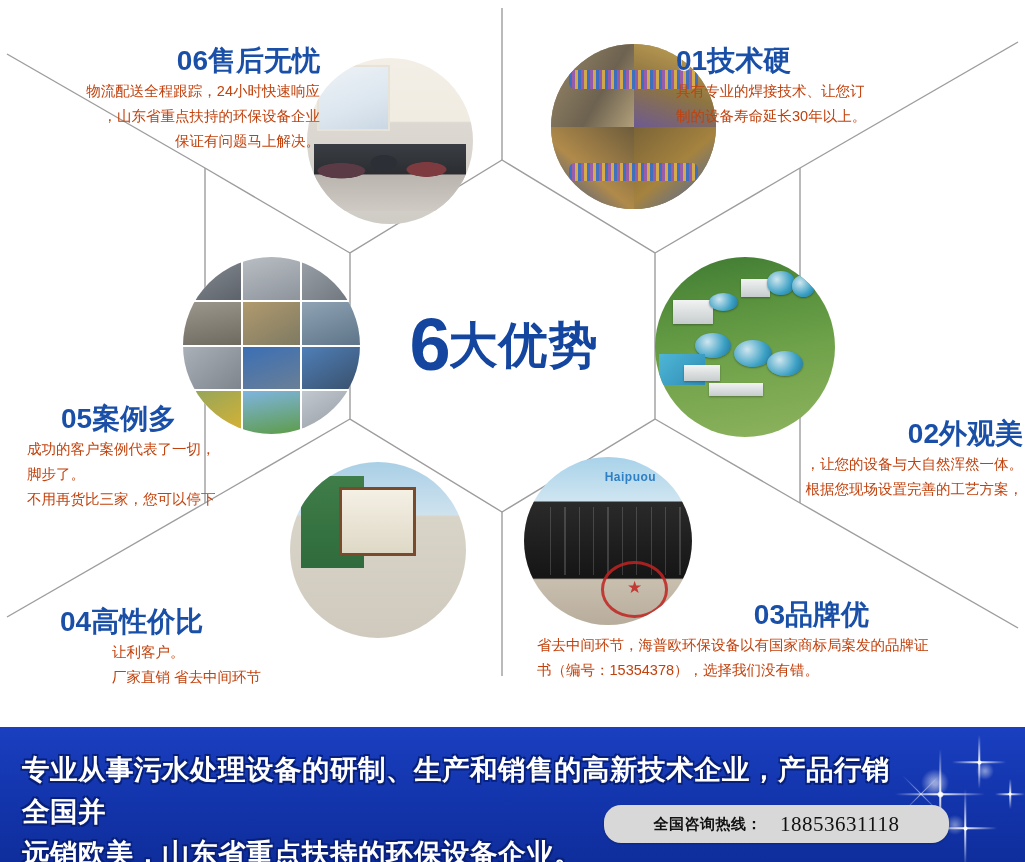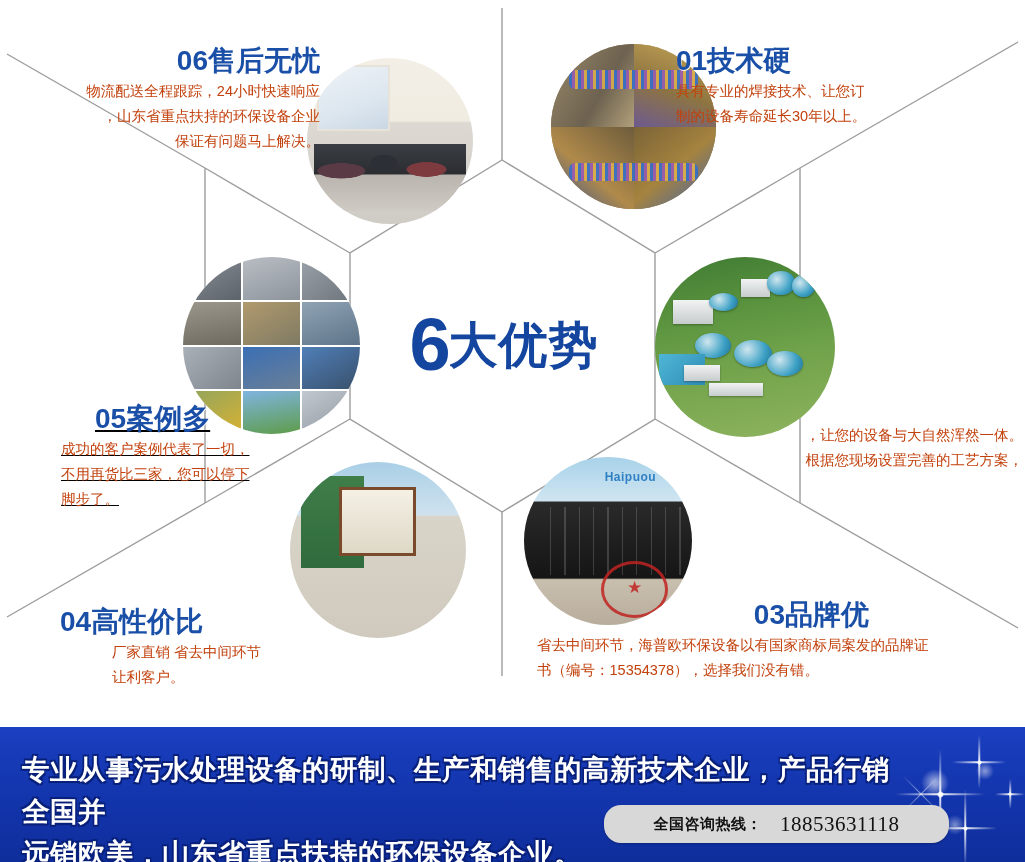--- a/index.html
+++ b/index.html
@@ -212,20 +212,21 @@
     <span class="tank" style="left:76%;top:10%;width:13%;height:12%;"></span>
     <span class="tank" style="left:30%;top:20%;width:16%;height:10%;"></span>
     <span class="tank" style="left:22%;top:42%;width:20%;height:14%;"></span>
     <span class="tank" style="left:44%;top:46%;width:21%;height:15%;"></span>
     <span class="tank" style="left:62%;top:52%;width:20%;height:14%;"></span>
     <span class="pool" style="left:2%;top:54%;width:26%;height:17%;"></span>
     <span class="bld" style="left:16%;top:60%;width:20%;height:9%;"></span>
     <span class="bld" style="left:30%;top:70%;width:30%;height:7%;"></span>
   </div>
   <div class="feat right-al" style="left:660px;top:419px;width:363px;">
+    <div class="title">02外观美</div>
     <div class="desc">
       <div>，让您的设备与大自然浑然一体。</div>
       <div>根据您现场设置完善的工艺方案，</div>
     </div>
   </div>
 
   <div class="circ p03" style="left:524px;top:457px;width:168px;height:168px;">
     <span class="ribs"></span>
     <span class="logo">Haipuou</span>
     <span class="stamp"></span>
@@ -237,45 +238,45 @@
       <div>书（编号：15354378），选择我们没有错。</div>
     </div>
   </div>
 
   <div class="circ p04" style="left:290px;top:462px;width:176px;height:176px;">
     <span class="inner"></span>
   </div>
   <div class="feat left-al" style="left:60px;top:607px;width:300px;">
     <div class="title">04高性价比</div>
     <div class="desc" style="padding-left:52px;">
+      <div>让利客户。</div>
       <div>厂家直销 省去中间环节</div>
-      <div>让利客户。</div>
     </div>
   </div>
 
   <div class="circ p05" style="left:183px;top:257px;width:177px;height:177px;">
     <span style="background:linear-gradient(150deg,#8d9298,#5d636b)"></span>
     <span style="background:linear-gradient(160deg,#b9bec4,#8e949c)"></span>
     <span style="background:linear-gradient(140deg,#9aa1a8,#6b727a)"></span>
     <span style="background:linear-gradient(170deg,#9c978c,#6e6a60)"></span>
     <span style="background:linear-gradient(150deg,#b19a6e,#7e7a62)"></span>
     <span style="background:linear-gradient(160deg,#8fa3b4,#5e7488)"></span>
     <span style="background:linear-gradient(140deg,#a9b0b7,#7e858d)"></span>
     <span style="background:linear-gradient(160deg,#3b6fb5,#6a7f96)"></span>
     <span style="background:linear-gradient(150deg,#4f7fb8,#39506b)"></span>
     <span style="background:linear-gradient(150deg,#8fa45f,#d8b232)"></span>
     <span style="background:linear-gradient(170deg,#7fb4e0,#5d9c49)"></span>
     <span style="background:linear-gradient(150deg,#c2c8cf,#8d949c)"></span>
   </div>
-  <div class="feat left-al" style="left:61px;top:404px;width:280px;text-decoration:underline;">
+  <div class="feat left-al" style="left:27px;top:404px;width:280px;">
     <div class="title" style="padding-left:34px;">05案例多</div>
     <div class="desc">
       <div>成功的客户案例代表了一切，</div>
+      <div>脚步了。</div>
       <div>不用再货比三家，您可以停下</div>
-      <div>脚步了。</div>
     </div>
   </div>
 
   <div id="banner">
 
     <div class="spark" style="left:895px;top:22px;width:90px;height:90px;">
       <i class="h" style="width:90px;"></i>
         <i class="v" style="height:90px;"></i>
       <i class="d1" style="width:52px;"></i>
         <i class="d2" style="width:52px;"></i>

